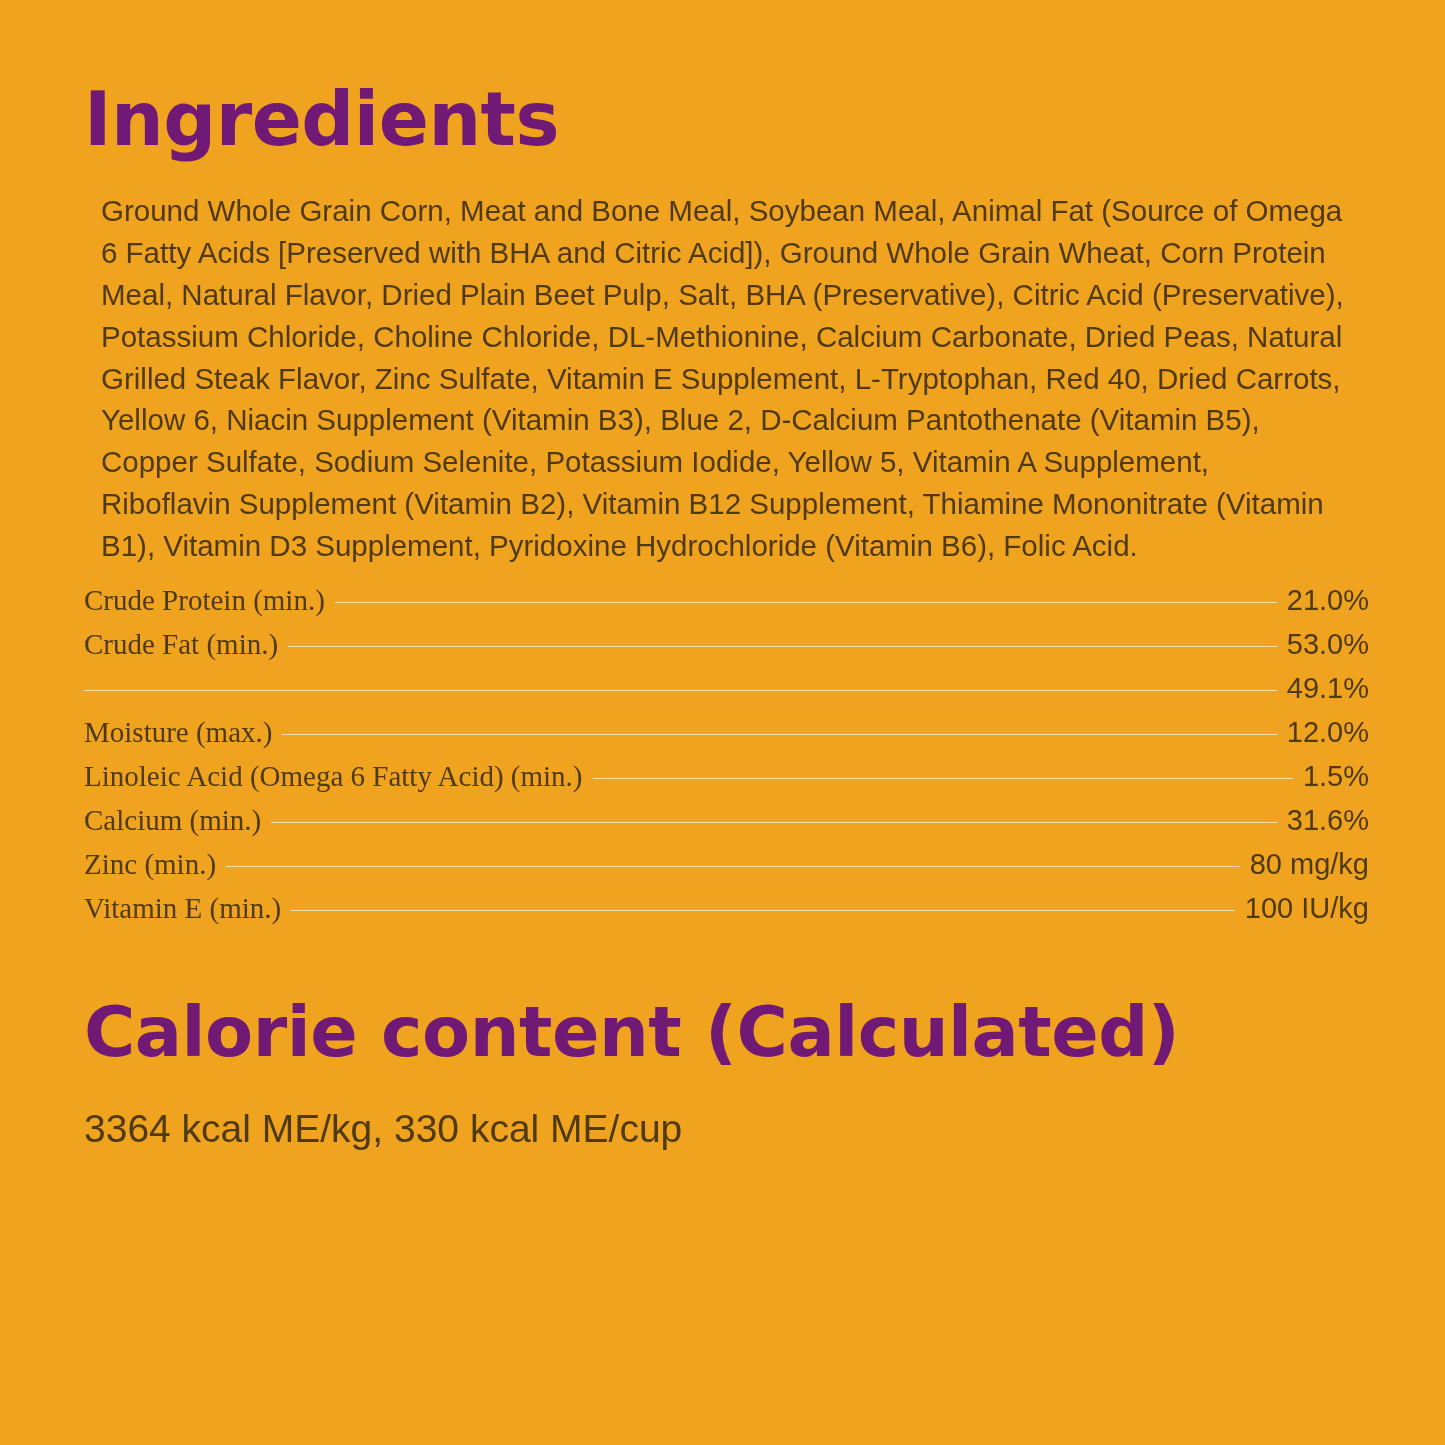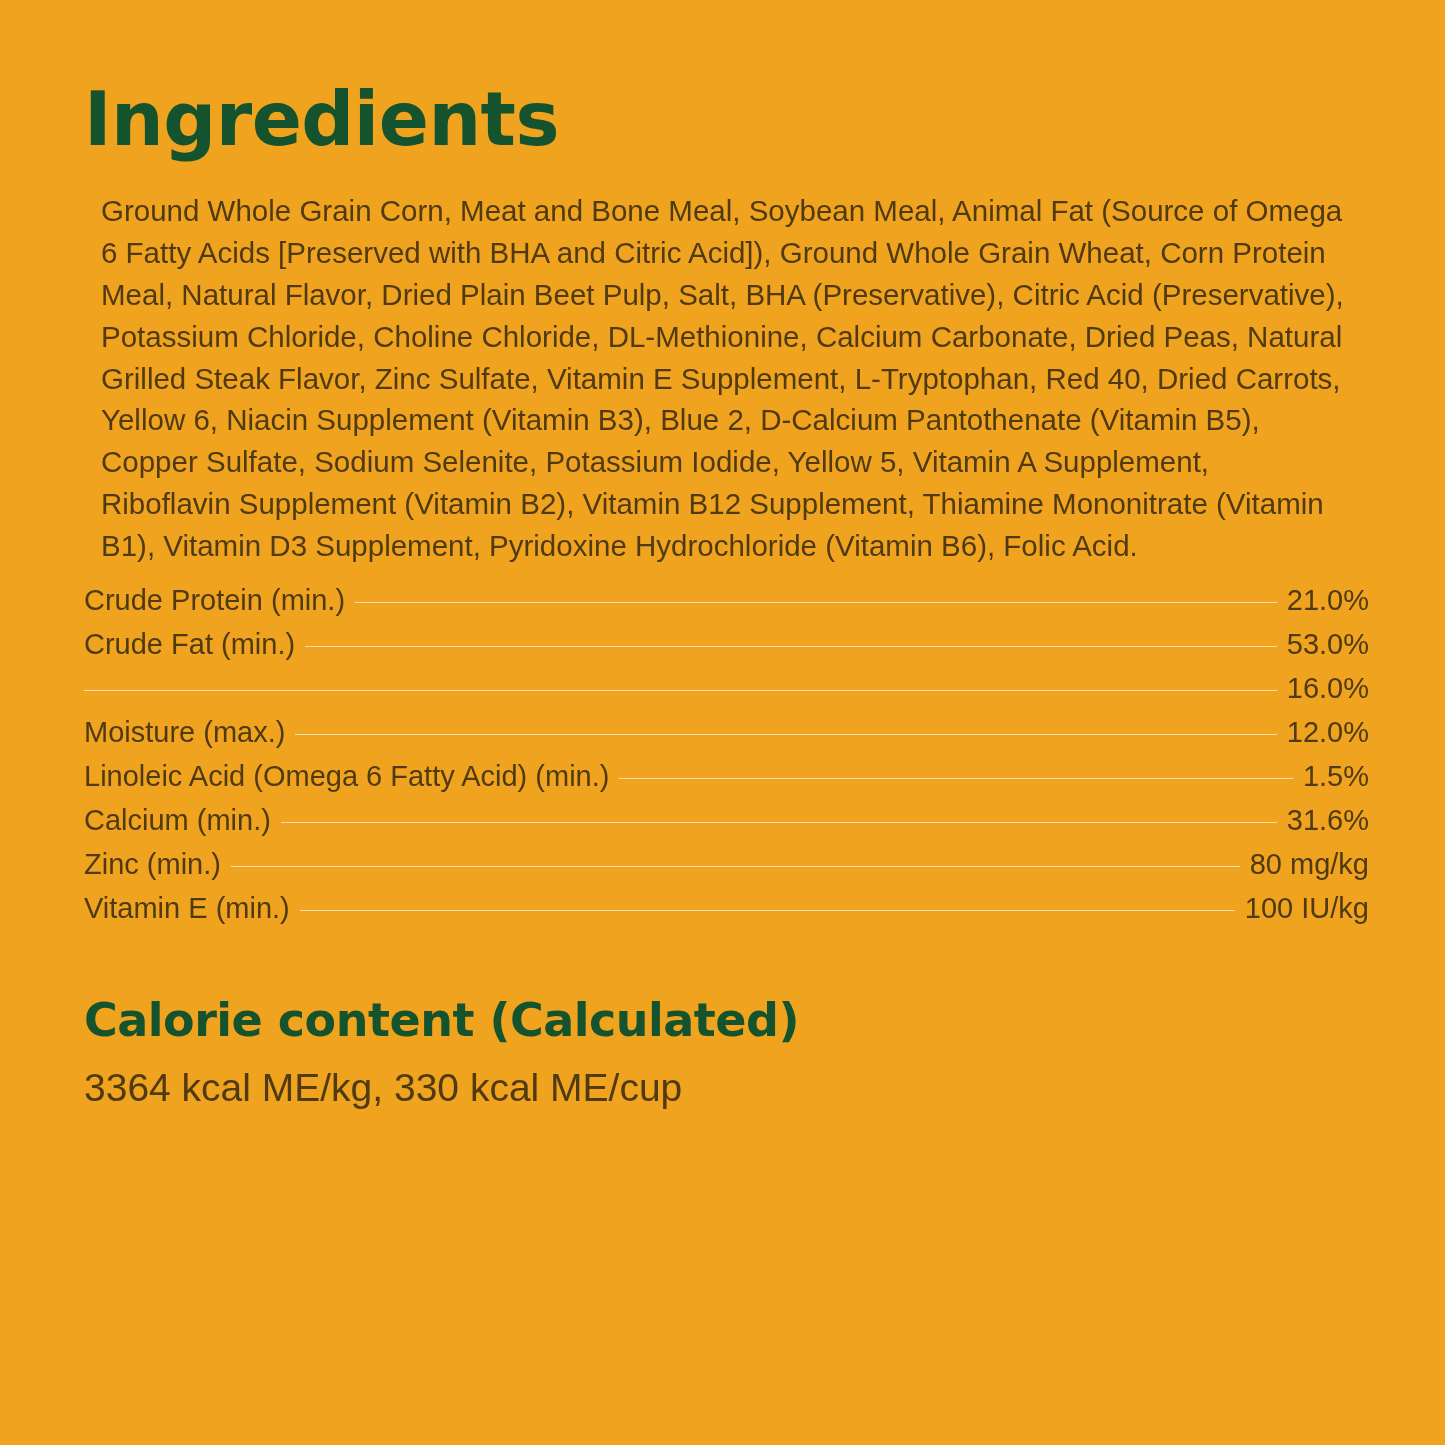--- a/index.html
+++ b/index.html
@@ -18,21 +18,21 @@
     position: relative;
     width: 1445px;
     height: 1445px;
     box-sizing: border-box;
     padding: 72px 84px;
   }
 
   h1.section-title {
     font-family: "DejaVu Sans", sans-serif;
     font-weight: bold;
-    color: #14532d;
+    color: #701a75;
     margin: 0;
     letter-spacing: -0.5px;
     line-height: 1.0;
   }
 
   #ingredients-title {
     font-size: 74px;
     margin-top: 10px;
     margin-bottom: 34px;
   }
@@ -59,38 +59,39 @@
     display: flex;
     align-items: baseline;
     width: 100%;
     margin-bottom: 11px;
     font-size: 29px;
     color: #4f3a12;
   }
   .ga-label {
     white-space: nowrap;
     padding-right: 10px;
+    font-family: Liberation Serif, serif;
   }
   .ga-leader {
     flex: 1 1 auto;
     border-bottom: 1.6px solid #f5deb0;
     position: relative;
     top: -7px;
     min-width: 20px;
   }
   .ga-value {
     white-space: nowrap;
     padding-left: 10px;
     text-align: right;
   }
 
   #calorie-title {
-    font-size: 46px;
+    font-size: 70px;
     margin-top: 72px;
-    margin-bottom: 23px;
+    margin-bottom: 40px;
     white-space: nowrap;
   }
 
   #calorie-text {
     font-size: 39px;
     color: #4f3a12;
   }
 </style>
 </head>
 <body>
@@ -108,21 +109,21 @@
         <span class="ga-leader"></span>
         <span class="ga-value">21.0%</span>
       </div>
       <div class="ga-row">
         <span class="ga-label">Crude Fat (min.)</span>
         <span class="ga-leader"></span>
         <span class="ga-value">53.0%</span>
       </div>
       <div class="ga-row">
         <span class="ga-leader"></span>
-        <span class="ga-value">16.0%</span>
+        <span class="ga-value">49.1%</span>
       </div>
       <div class="ga-row">
         <span class="ga-label">Moisture (max.)</span>
         <span class="ga-leader"></span>
         <span class="ga-value">12.0%</span>
       </div>
       <div class="ga-row">
         <span class="ga-label">Linoleic Acid (Omega 6 Fatty Acid) (min.)</span>
         <span class="ga-leader"></span>
         <span class="ga-value">1.5%</span>

